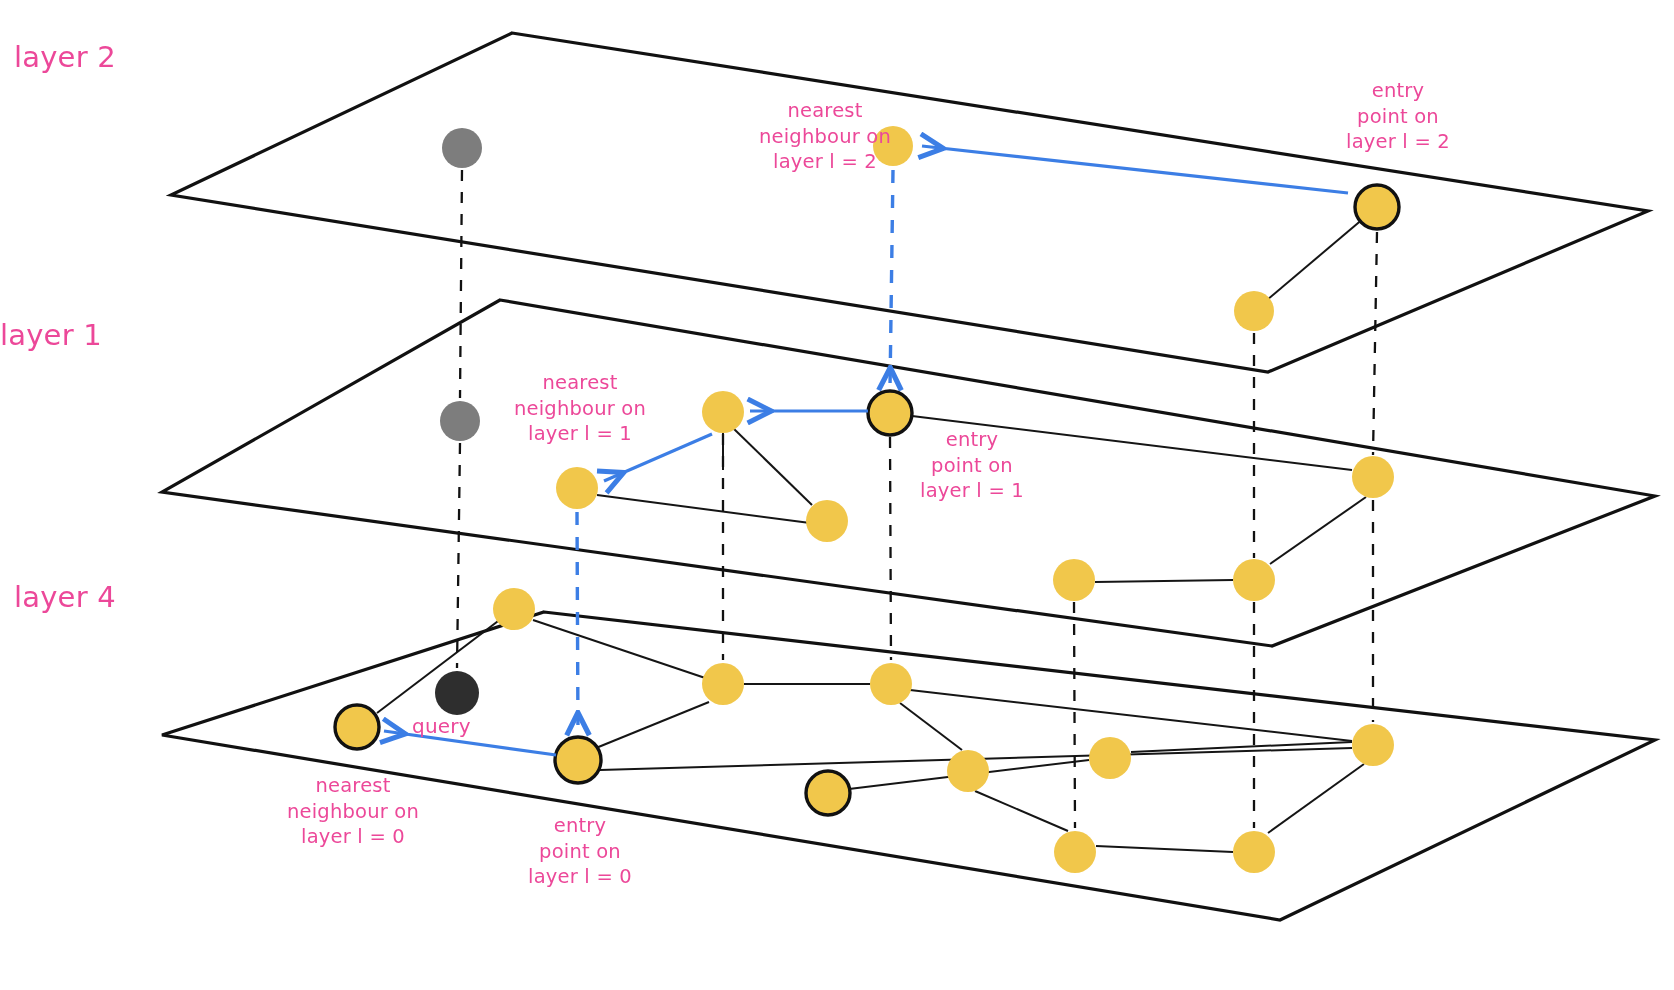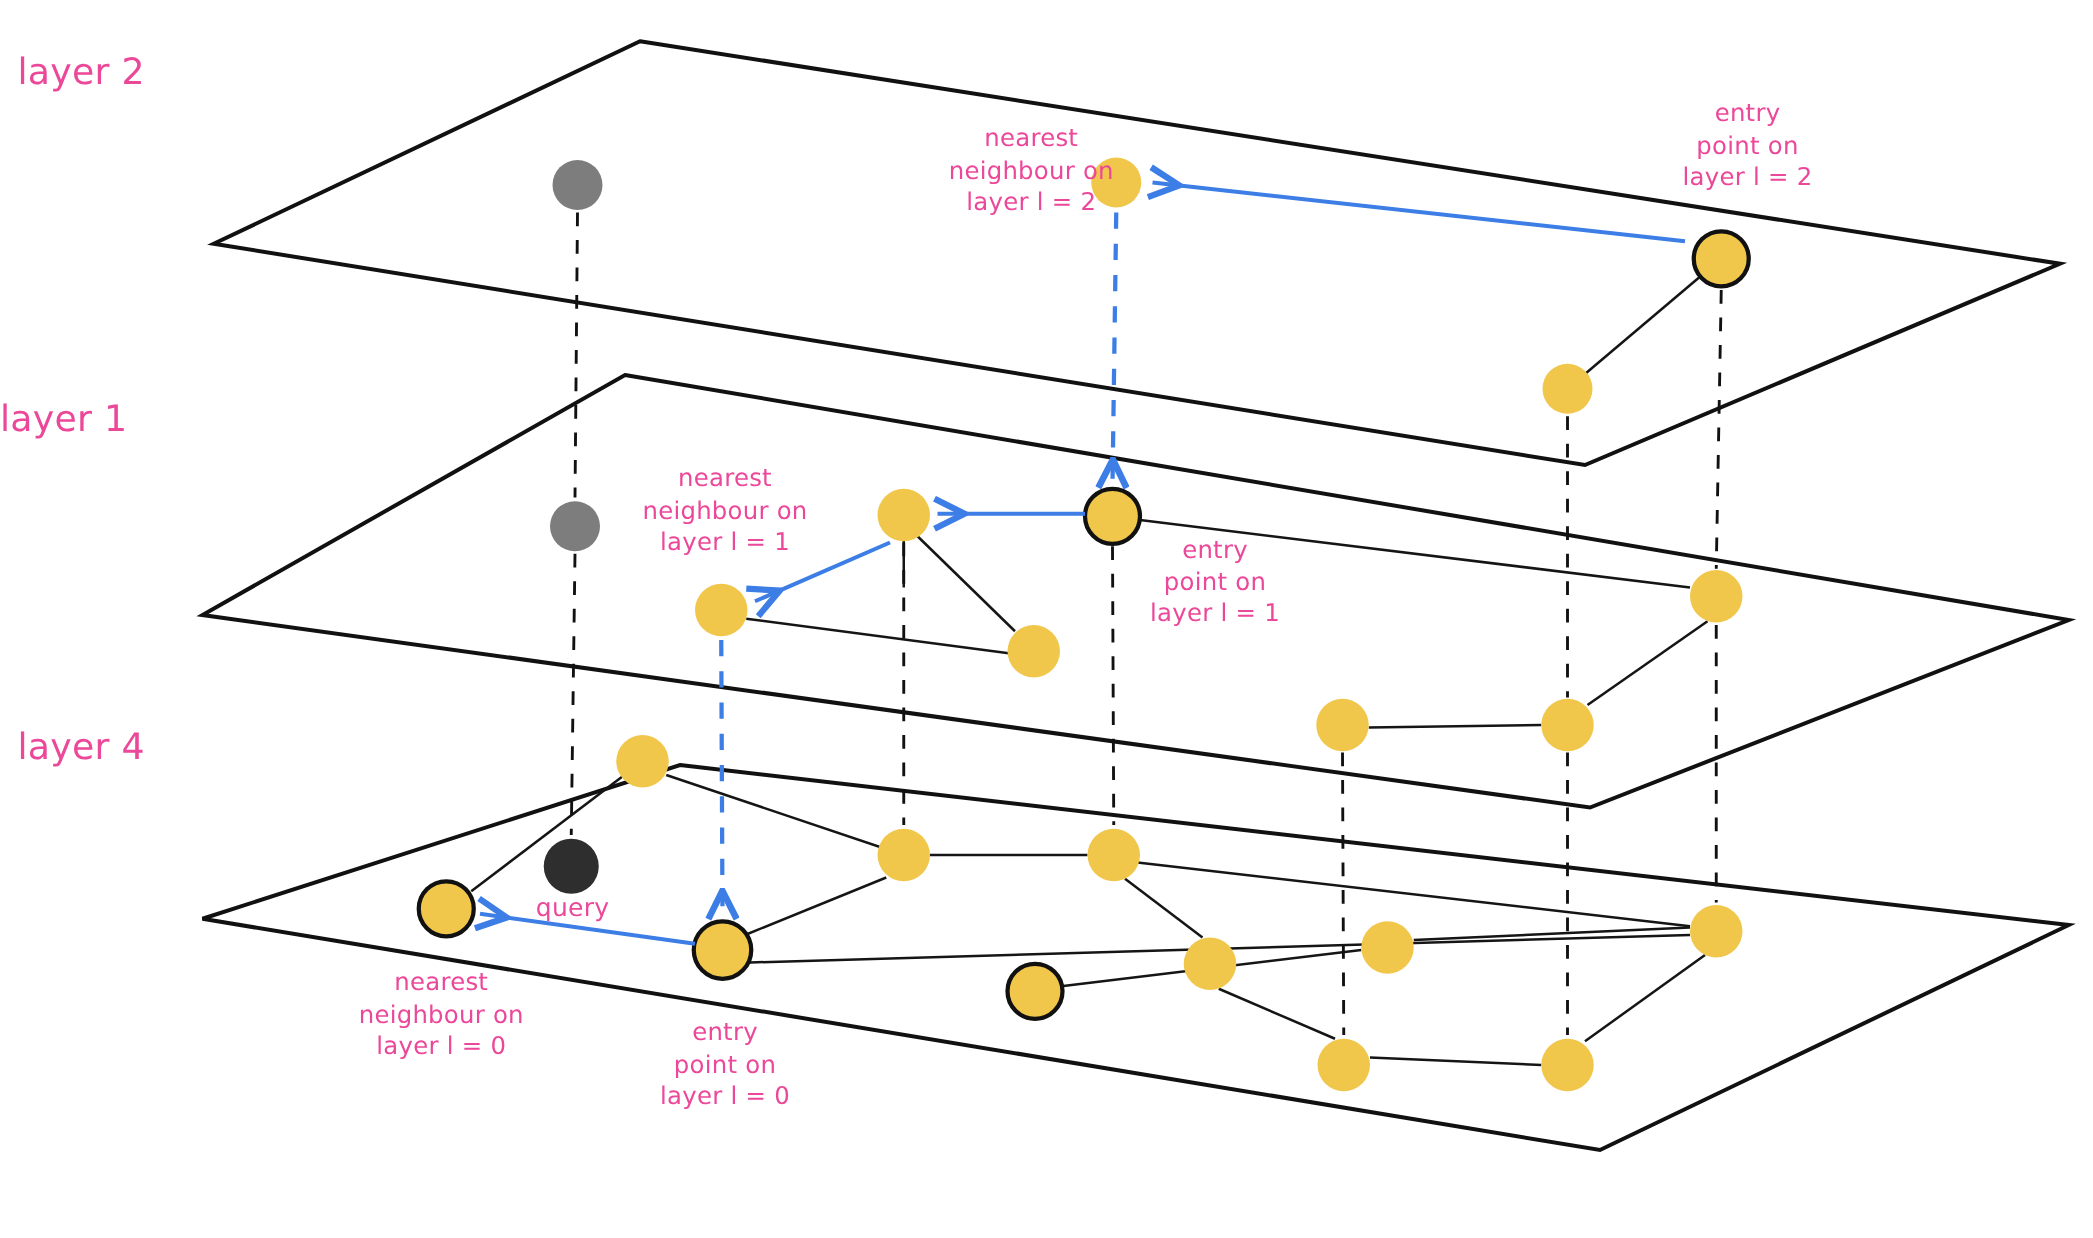--- a/index.html
+++ b/index.html
@@ -85,21 +85,21 @@
     font-size: 29px;
     font-weight: 400;
   }
   .lbl-note {
     font-size: 19.5px;
     text-align: center;
     font-weight: 400;
   }
   .lbl-query {
     font-size: 20px;
-    text-align: center;
+    text-align: left;
     font-weight: 400;
   }
 </style>
 </head>
 <body>
 
 <div id="diagram-root">
 
   <svg id="scene" viewBox="0 0 1674 990">
     <defs>

